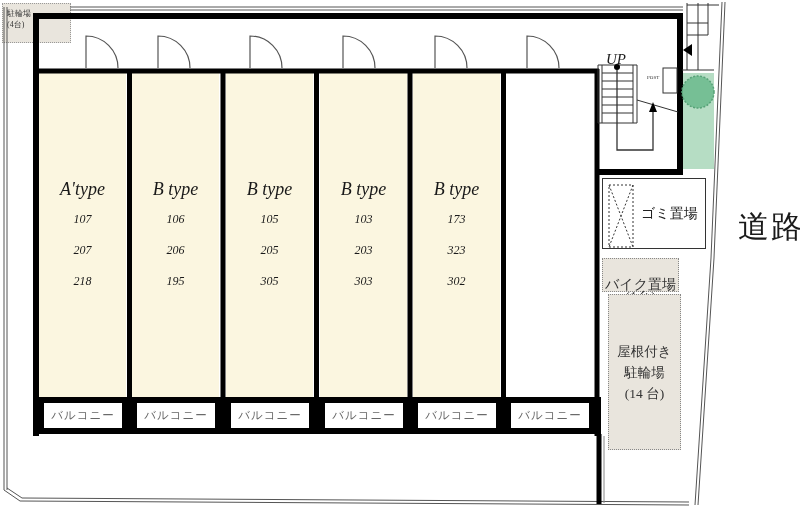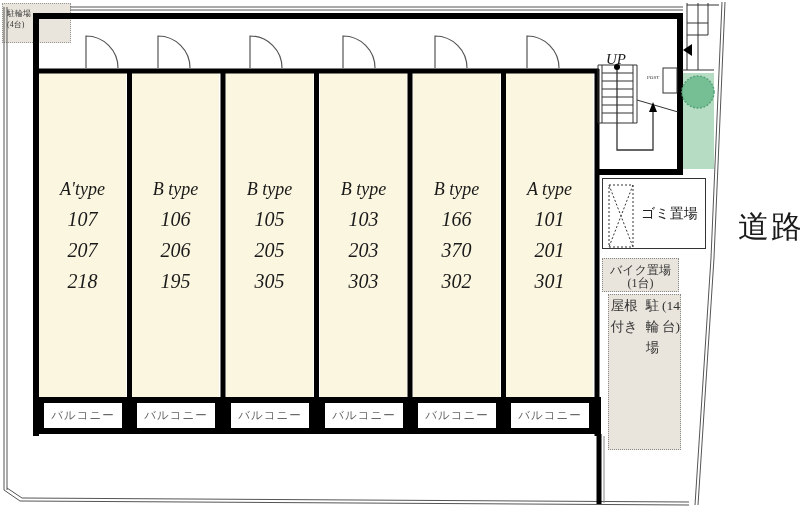--- a/index.html
+++ b/index.html
@@ -8,38 +8,38 @@
   .abs{position:absolute;}
   .layer-fills{position:absolute;inset:0;z-index:1;}
   .layer-svg{position:absolute;inset:0;z-index:2;pointer-events:none;}
   .layer-text{position:absolute;inset:0;z-index:3;pointer-events:none;}
 
   
   .unit{top:71px;width:87px;height:326px;background:#fbf6e0;
         display:flex;flex-direction:column;align-items:center;padding-top:103px;box-sizing:border-box;}
   .u0{left:39px}.u1{left:132px}.u2{left:226px}.u3{left:320px}.u4{left:413px}.u5{left:506px}
   .unit .type{font-style:italic;font-size:18px;line-height:30px;white-space:nowrap;}
-  .unit .room{font-style:italic;font-size:20px;line-height:31px;}
+  .unit .room{font-style:italic;font-size:12px;line-height:31px;}
 
   
   .balcony-band{left:33px;top:397px;width:568px;height:37px;background:#000;}
   .balcony{top:403px;width:78px;height:25px;background:#fff;text-align:center;
            font-size:11.5px;line-height:25px;color:#666;letter-spacing:1px;white-space:nowrap;overflow:hidden;}
   .b0{left:44px}.b1{left:137px}.b2{left:231px}.b3{left:325px}.b4{left:418px}.b5{left:511px}
 
   
   .beige{background:#e9e5dd;}
   .topleft-parking{left:2px;top:3px;width:69px;height:40px;border:1px dotted #999;
         font-size:8px;line-height:11px;padding:4px 0 0 4px;box-sizing:border-box;color:#333;}
   .gomi-box{left:602px;top:178px;width:104px;height:71px;background:#fff;border:1px solid #333;box-sizing:border-box;}
   .gomi-label{left:641px;top:205px;font-size:14px;color:#222;white-space:nowrap;}
   .bike-box{left:602px;top:258px;width:77px;height:34px;border:1px dotted #888;box-sizing:border-box;
-        text-align:center;font-size:12px;line-height:13px;padding-top:5px;color:#333;}
+        text-align:center;font-size:14px;line-height:13px;padding-top:19px;color:#333;}
   .covered-box{left:608px;top:294px;width:73px;height:156px;border:1px dotted #888;box-sizing:border-box;
-        display:flex;flex-direction:row;justify-content:center;text-align:right;
+        display:flex;flex-direction:column;justify-content:center;text-align:center;
         font-size:13.5px;line-height:21px;color:#333;}
   .green-strip{left:682px;top:73px;width:32px;height:96px;background:#b6ddc4;}
 
   
   .up-label{left:606px;top:51px;font-size:15px;font-style:italic;}
   .post-label{left:647px;top:75px;font-size:5px;color:#333;}
   .road-label{left:738px;top:206px;font-size:31px;letter-spacing:2px;white-space:nowrap;}
   .gravel-label{left:226px;top:456px;font-size:26px;letter-spacing:1px;white-space:nowrap;}
 </style>
 </head>
@@ -73,29 +73,23 @@
       <span class="room">305</span>
     </div>
     <div class="abs unit u3">
       <span class="type">B type</span>
       <span class="room">103</span>
       <span class="room">203</span>
       <span class="room">303</span>
     </div>
     <div class="abs unit u4">
       <span class="type">B type</span>
-      <span class="room">166</span>
-      <span class="room">370</span>
+      <span class="room">173</span>
+      <span class="room">323</span>
       <span class="room">302</span>
-    </div>
-    <div class="abs unit u5">
-      <span class="type">A type</span>
-      <span class="room">101</span>
-      <span class="room">201</span>
-      <span class="room">301</span>
     </div>
 
     <div class="abs balcony-band"></div>
     <div class="abs balcony b0">バルコニー</div>
     <div class="abs balcony b1">バルコニー</div>
     <div class="abs balcony b2">バルコニー</div>
     <div class="abs balcony b3">バルコニー</div>
     <div class="abs balcony b4">バルコニー</div>
     <div class="abs balcony b5">バルコニー</div>
 

